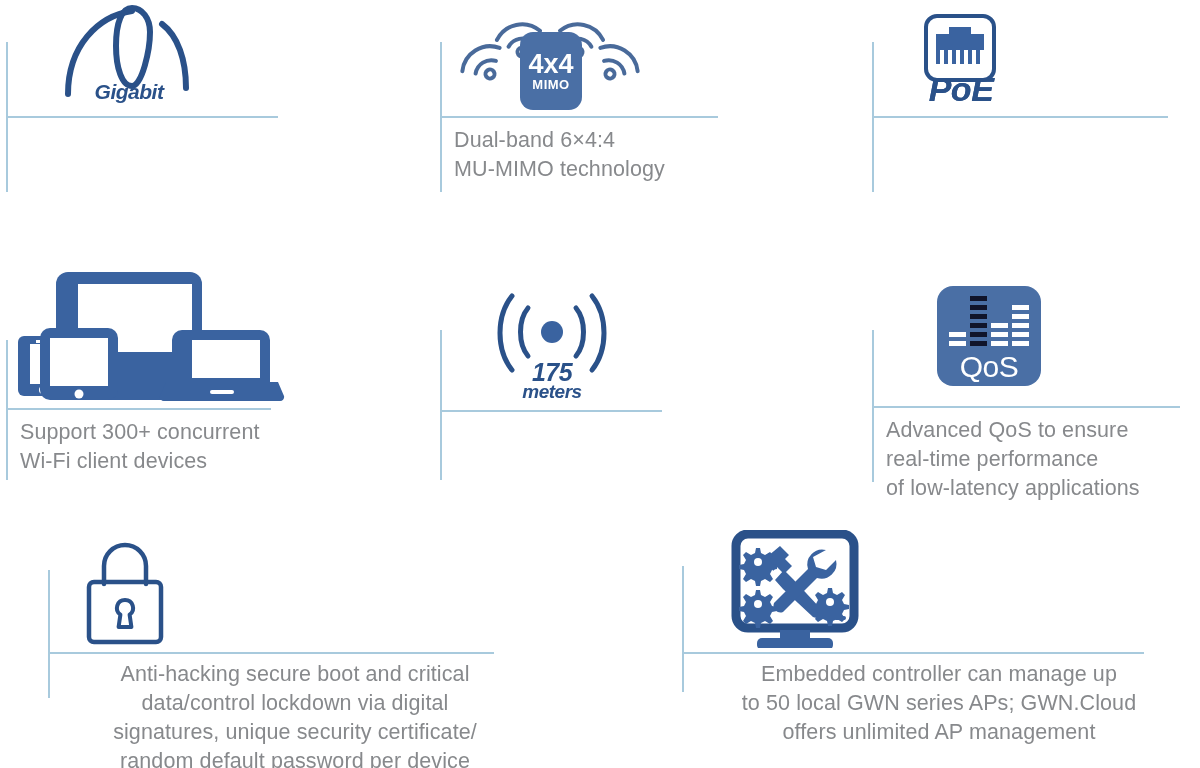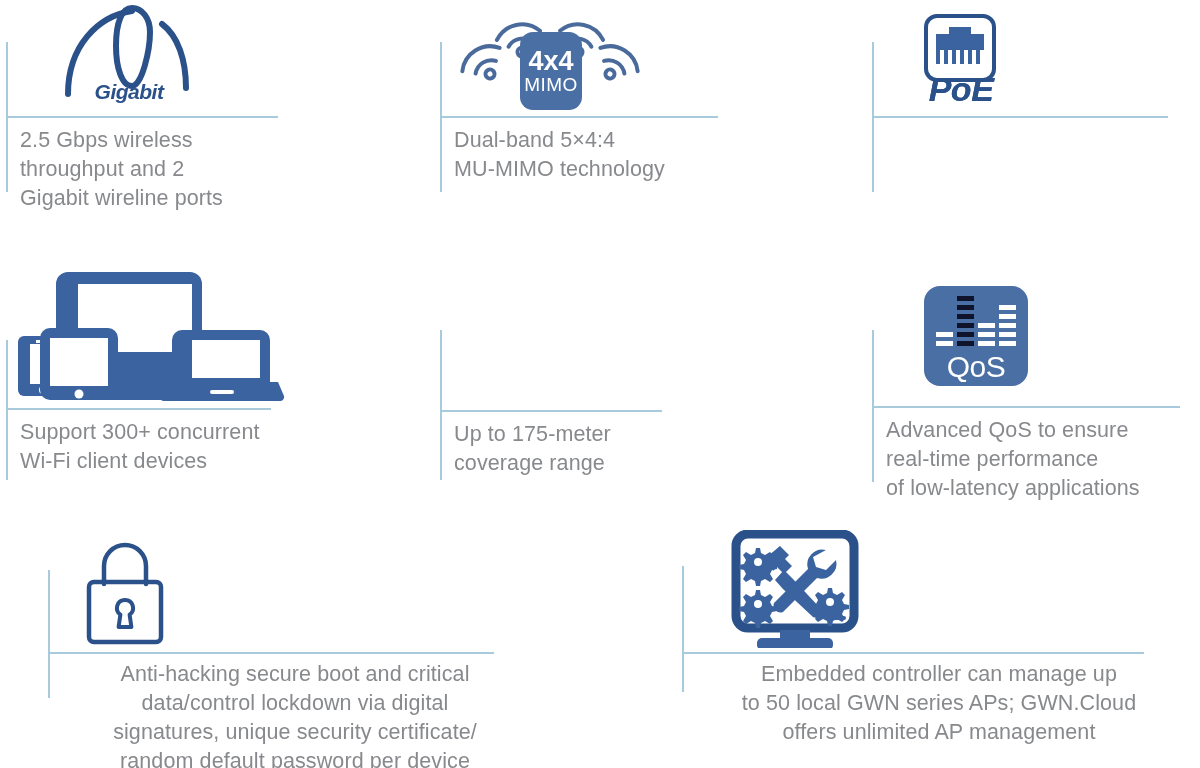--- a/index.html
+++ b/index.html
@@ -56,23 +56,20 @@
         <path d="M78 6 C88 6 96 16 96 30 C96 48 88 84 78 84 C68 84 62 66 62 44 C62 20 68 6 78 6 Z" class="ink" stroke-width="6" stroke-linejoin="round"></path>
 
         <path d="M108 22 C124 34 132 58 132 86" class="ink" stroke-width="6" stroke-linecap="round"></path>
       </svg>
       <div class="cap" style="position:absolute;left:0;top:78px;width:150px;font-size:21px;">Gigabit</div>
     </div>
 
     <div class="bracket-v" style="left:0px;top:42px;height:150px;"></div>
     <div class="bracket-h" style="left:0px;top:116px;width:272px;"></div>
 
-    <div class="desc" style="left:14px;top:126px;width:300px;">2.5 Gbps wireless
-throughput and 2
-Gigabit wireline ports</div>
   </div>
 
   <div class="cell" style="left:440px;top:0px;width:330px;height:220px;">
 
     <div class="icon-wrap" style="left:20px;top:0px;width:180px;height:112px;">
       <svg width="180" height="112" viewBox="0 0 180 112">
         <g class="ink" stroke-width="4" stroke-linecap="round" fill="none" opacity="0.85">
 
           <g transform="translate(30,74) rotate(-32)">
             <circle cx="0" cy="0" r="4.5"></circle>
@@ -94,28 +91,28 @@
 
           <g transform="translate(150,74) rotate(32)">
             <circle cx="0" cy="0" r="4.5"></circle>
             <path d="M-12 -8 A16 16 0 0 1 12 -8"></path>
             <path d="M-22 -17 A28 28 0 0 1 22 -17"></path>
           </g>
         </g>
       </svg>
       <div class="badge" style="position:absolute;left:60px;top:32px;width:62px;height:78px;">
         <div style="font-size:27px;font-weight:bold;line-height:1;">4x4</div>
-        <div style="font-size:19px;font-weight:normal;line-height:1;letter-spacing:.5px;">MIMO</div>
+        <div style="font-size:13px;font-weight:bold;line-height:1;letter-spacing:.5px;">MIMO</div>
       </div>
     </div>
 
     <div class="bracket-v" style="left:0px;top:42px;height:150px;"></div>
     <div class="bracket-h" style="left:0px;top:116px;width:278px;"></div>
 
-    <div class="desc" style="left:14px;top:126px;width:300px;">Dual-band 5×4:4
+    <div class="desc" style="left:14px;top:126px;width:300px;">Dual-band 6×4:4
 MU-MIMO technology</div>
   </div>
 
   <div class="cell" style="left:872px;top:0px;width:328px;height:220px;">
 
     <div class="icon-wrap" style="left:40px;top:12px;width:140px;height:108px;">
       <svg width="140" height="108" viewBox="0 0 140 108">
 
         <rect x="14" y="4" width="68" height="64" rx="11" class="ink" stroke-width="4"></rect>
 
@@ -169,31 +166,44 @@
 
     <div class="bracket-v" style="left:0px;top:70px;height:140px;"></div>
     <div class="bracket-h" style="left:0px;top:138px;width:265px;"></div>
 
     <div class="desc" style="left:14px;top:148px;width:310px;">Support 300+ concurrent
 Wi-Fi client devices</div>
   </div>
 
   <div class="cell" style="left:440px;top:270px;width:330px;height:220px;">
 
+    <div class="icon-wrap" style="left:42px;top:16px;width:140px;height:116px;">
+      <svg width="140" height="116" viewBox="0 0 140 116">
+        <g class="ink" stroke-width="5" stroke-linecap="round" fill="none">
+
+          <path d="M46 22 C36 34 36 58 46 70"></path>
+          <path d="M94 22 C104 34 104 58 94 70"></path>
+
+          <path d="M30 10 C14 30 14 64 30 84"></path>
+          <path d="M110 10 C126 30 126 64 110 84"></path>
+        </g>
+        <circle cx="70" cy="46" r="11" class="fill"></circle>
+      </svg>
+      <div class="cap" style="position:absolute;left:0;top:74px;width:140px;font-size:25px;line-height:1;">175</div>
+      <div class="cap" style="position:absolute;left:0;top:96px;width:140px;font-size:19px;line-height:1;">meters</div>
+    </div>
 
     <div class="bracket-v" style="left:0px;top:60px;height:150px;"></div>
     <div class="bracket-h" style="left:0px;top:140px;width:222px;"></div>
 
-    <div class="desc" style="left:14px;top:150px;width:300px;">Up to 175-meter
-coverage range</div>
   </div>
 
   <div class="cell" style="left:872px;top:270px;width:328px;height:230px;">
 
-    <div class="icon-wrap" style="left:52px;top:16px;width:130px;height:112px;">
+    <div class="icon-wrap" style="left:65px;top:16px;width:130px;height:112px;">
       <div class="badge" style="width:104px;height:100px;border-radius:16px;justify-content:flex-start;">
         <svg width="84" height="56" viewBox="0 0 84 56" style="margin-top:9px;">
 
           <g fill="#ffffff">
             <rect x="2" y="37" width="17" height="5"></rect>
             <rect x="2" y="46" width="17" height="5"></rect>
           </g>
 
           <g fill="#10142a">
             <rect x="23" y="1" width="17" height="5"></rect>

